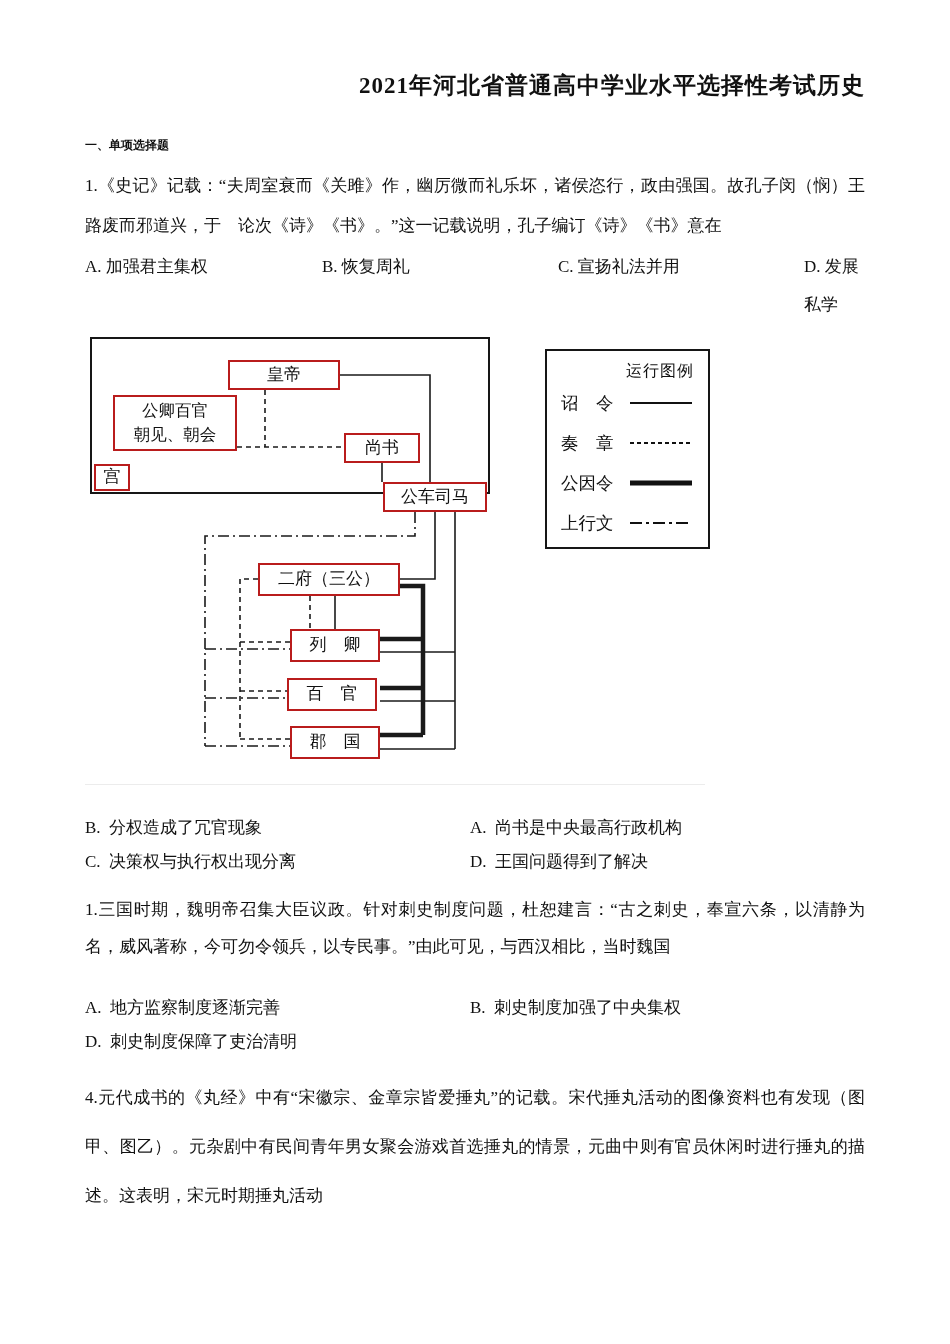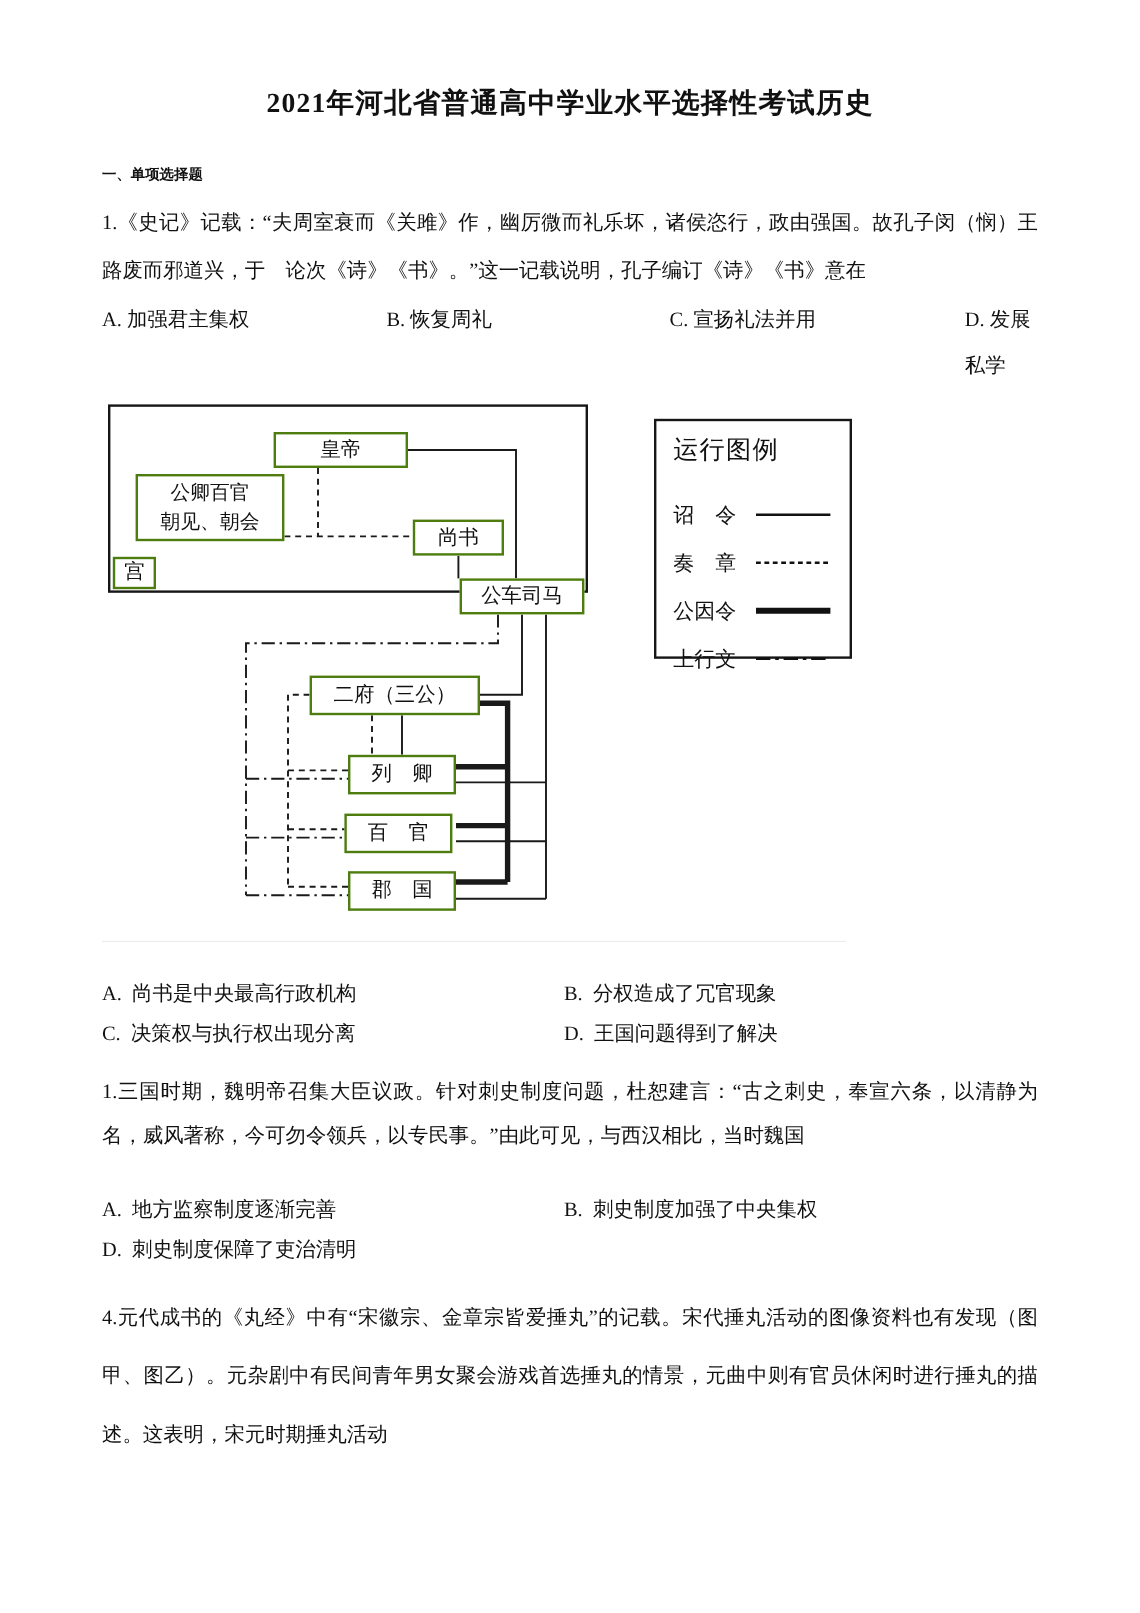--- a/index.html
+++ b/index.html
@@ -1,47 +1,47 @@
 <!DOCTYPE html>
 <html><head>
 <meta charset="utf-8">
 <style>
   html,body{margin:0;padding:0;background:#ffffff;}
   body{width:950px;height:1344px;overflow:hidden;color:#111;
        font-family:"Liberation Serif","DejaVu Serif",serif;}
   .page{padding:0 85px;box-sizing:border-box;}
 
-  .title{margin:70px 0 0;text-align:center;font-size:23px;font-weight:700;letter-spacing:1px;font-family:Liberation Serif, serif;}
+  .title{margin:70px 0 0;text-align:right;font-size:23px;font-weight:700;letter-spacing:1px;font-family:Liberation Serif, serif;}
   .section{margin-top:36px;font-size:12px;font-weight:700;}
 
   .stem{margin:12px 0 0;font-size:17px;line-height:40px;text-align:justify;white-space:pre-wrap;}
   .stem.tight{line-height:37px;}
   .opts4{display:grid;grid-template-columns:193px 192px 202px auto;font-size:17px;line-height:38px;margin-top:2px;gap:44px;}
   .opts2{display:grid;grid-template-columns:385px auto;font-size:17px;line-height:34px;margin-top:26px;}
   .opt{white-space:pre-wrap;}
 
   
   .diagram{position:relative;height:442px;margin-top:10px;}
   .dlines{position:absolute;left:0;top:0;z-index:1;}
   .ln path{stroke:#1a1a1a;fill:none;}
   .thin path{stroke-width:1.6;}
   .dash path{stroke-width:1.6;stroke-dasharray:5 4;}
   .thick path{stroke-width:4.5;}
   .dashdot path{stroke-width:1.6;stroke-dasharray:11 4 2 4;}
 
   .outerbox{position:absolute;left:5px;top:3px;width:400px;height:157px;
             border:2.5px solid #161616;box-sizing:border-box;z-index:0;}
-  .dbox{position:absolute;z-index:2;background:#fff;border:2px solid #4d7c0f;box-sizing:border-box;
+  .dbox{position:absolute;z-index:2;background:#fff;border:2px solid #b91c1c;box-sizing:border-box;
         display:flex;flex-direction:column;align-items:center;justify-content:center;
         font-size:17px;text-align:center;line-height:1.45;}
   .dbox .small{font-size:16.5px;}
 
   .legend{position:absolute;left:460px;top:15px;width:165px;height:200px;z-index:2;
           border:2px solid #161616;box-sizing:border-box;background:#fff;padding:10px 14px 0;}
-  .legend-title{text-align:left;font-size:21px;letter-spacing:1px;margin-bottom:20px;}
+  .legend-title{text-align:right;font-size:16px;letter-spacing:1px;margin-bottom:1px;}
   .lrow{display:flex;justify-content:space-between;align-items:center;height:40px;font-size:17.5px;}
   .lsample line{stroke:#111;}
   .s-thin{stroke-width:2;}
   .s-dash{stroke-width:2;stroke-dasharray:4 3;}
   .s-thick{stroke-width:5;}
   .s-dashdot{stroke-width:2;stroke-dasharray:12 4 3 4;}
 
   .divider{margin:8px 0 0;border:0;border-top:1px solid #ececec;width:620px;}
 </style>
 </head>
@@ -160,22 +160,22 @@
         <svg class="lsample" width="66" height="10">
             <line x1="2" y1="5" x2="64" y2="5" class="s-dashdot"></line>
           </svg>
       </div>
     </div>
   </div>
 
   <hr class="divider">
 
   <div class="opts2">
+    <span class="opt">B.  分权造成了冗官现象</span>
     <span class="opt">A.  尚书是中央最高行政机构</span>
-    <span class="opt">B.  分权造成了冗官现象</span>
     <span class="opt">C.  决策权与执行权出现分离</span>
     <span class="opt">D.  王国问题得到了解决</span>
   </div>
 
   <p class="stem tight">1.三国时期，魏明帝召集大臣议政。针对刺史制度问题，杜恕建言：“古之刺史，奉宣六条，以清静为名，威风著称，今可勿令领兵，以专民事。”由此可见，与西汉相比，当时魏国</p>
   <div class="opts2">
     <span class="opt">A.  地方监察制度逐渐完善</span>
     <span class="opt">B.  刺史制度加强了中央集权</span>
     <span class="opt">D.  刺史制度保障了吏治清明</span>
   </div>

